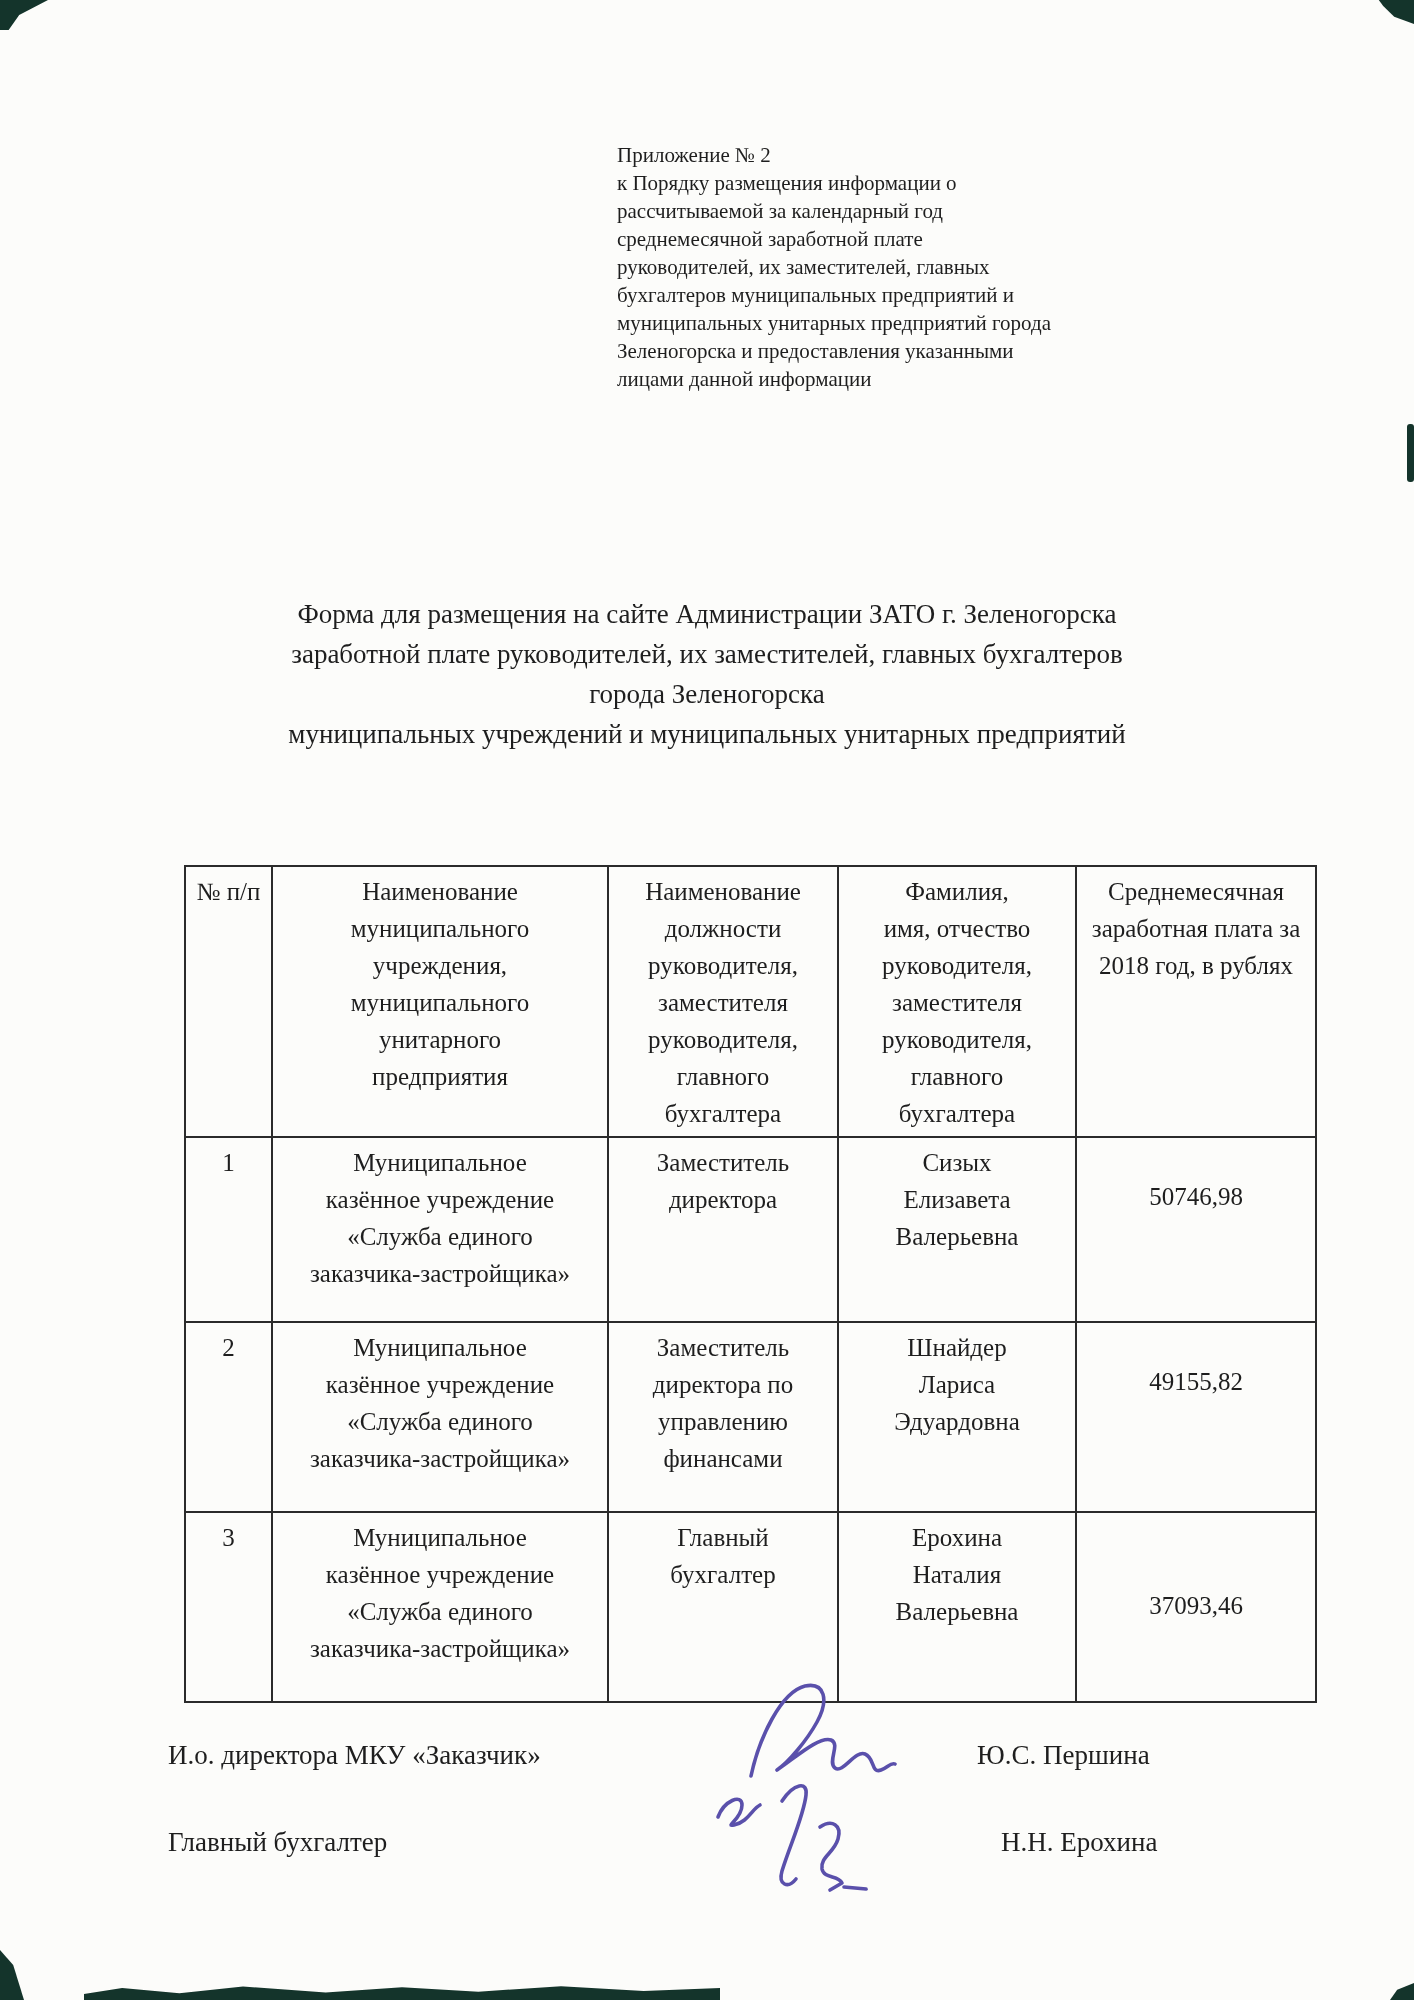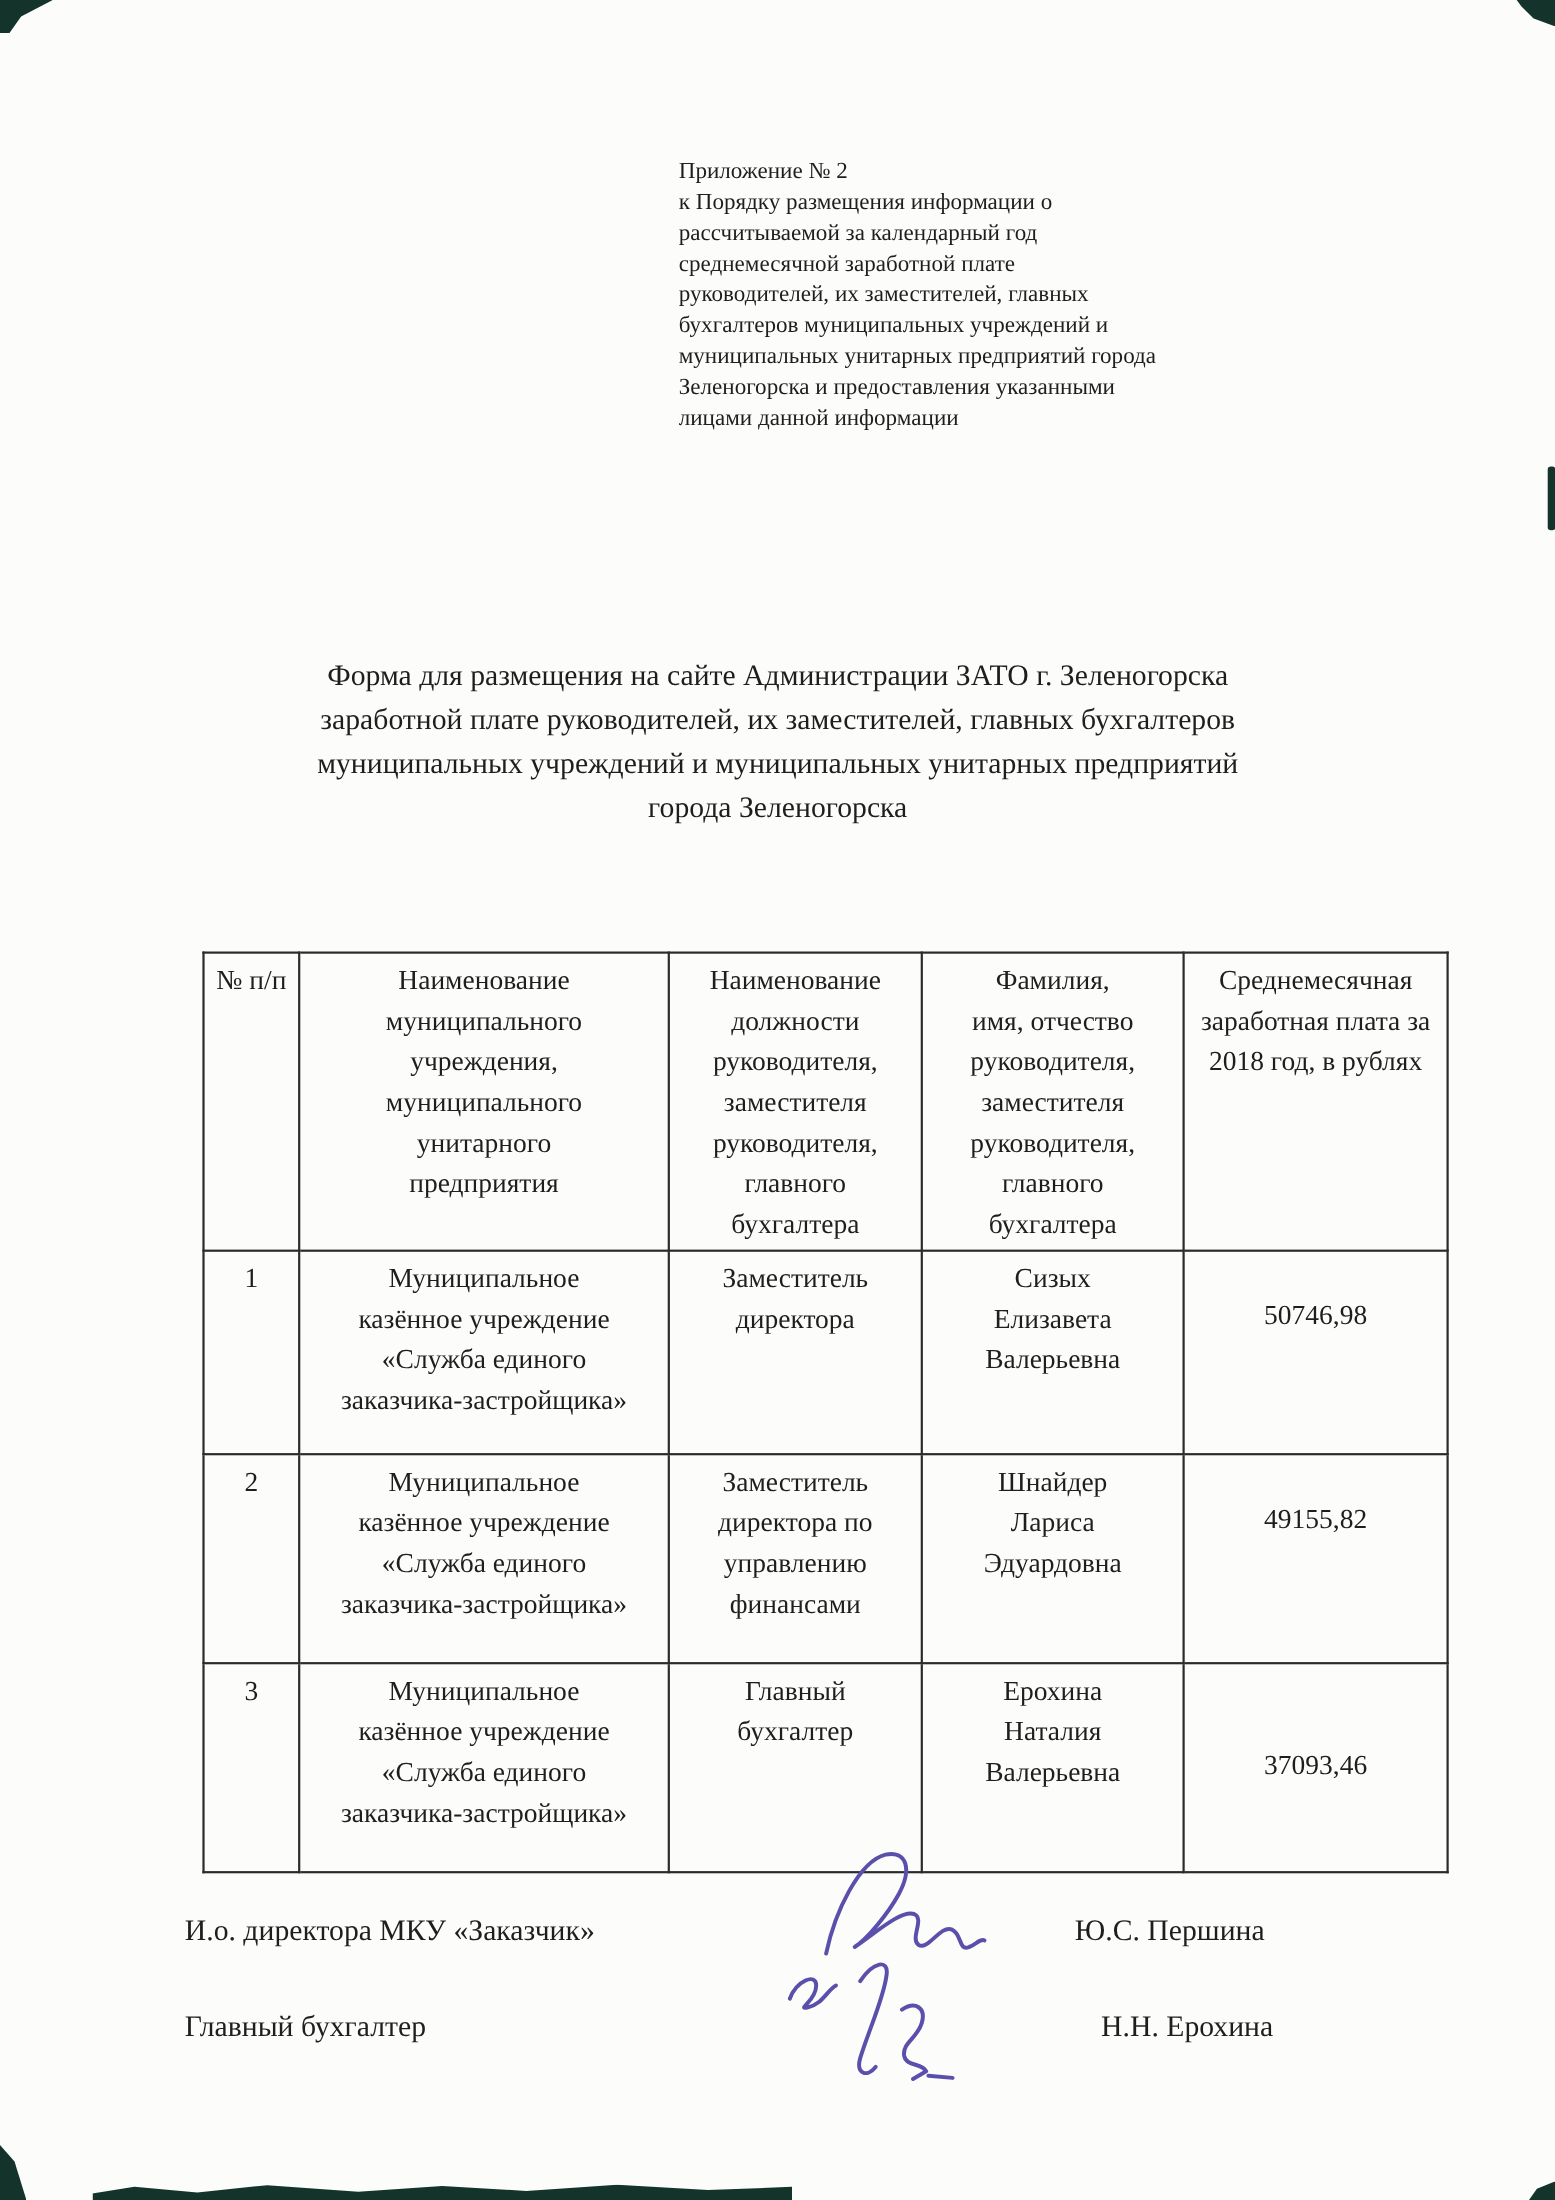--- a/index.html
+++ b/index.html
@@ -117,31 +117,31 @@
   <div class="artifact art-bottom-left"></div>
   <div class="artifact art-bottom-strip"></div>
   <div class="artifact art-bottom-right"></div>
 
   <div class="appendix">
     <div class="line">Приложение № 2</div>
     <div class="line">к Порядку размещения информации о</div>
     <div class="line">рассчитываемой за календарный год</div>
     <div class="line">среднемесячной заработной плате</div>
     <div class="line">руководителей, их заместителей, главных</div>
-    <div class="line">бухгалтеров муниципальных учреждений и</div>
+    <div class="line">бухгалтеров муниципальных предприятий и</div>
     <div class="line">муниципальных унитарных предприятий города</div>
     <div class="line">Зеленогорска и предоставления указанными</div>
     <div class="line">лицами данной информации</div>
   </div>
 
   <div class="doc-title">
     <div>Форма для размещения на сайте Администрации ЗАТО г. Зеленогорска</div>
     <div>заработной плате руководителей, их заместителей, главных бухгалтеров</div>
+    <div>города Зеленогорска</div>
     <div>муниципальных учреждений и муниципальных унитарных предприятий</div>
-    <div>города Зеленогорска</div>
   </div>
 
   <table class="salary-table">
     <colgroup>
       <col style="width:87px">
       <col style="width:336px">
       <col style="width:230px">
       <col style="width:238px">
       <col style="width:240px">
     </colgroup>

